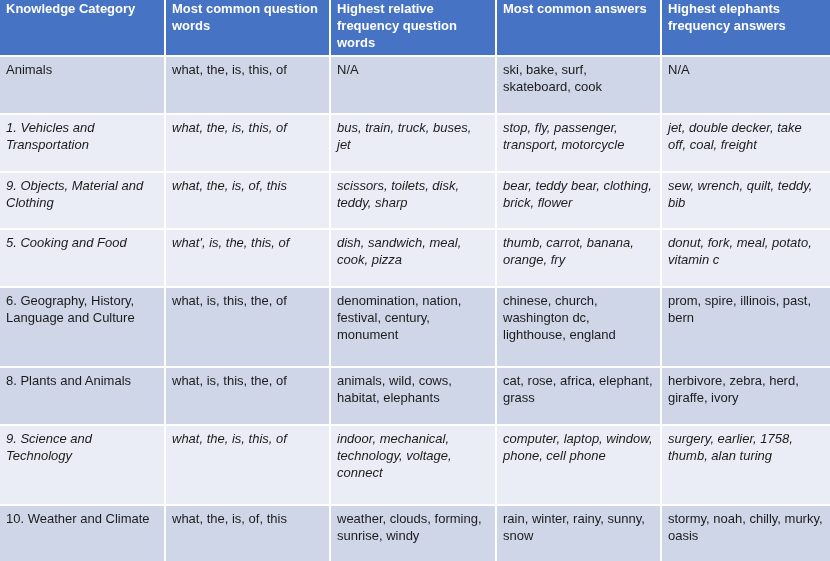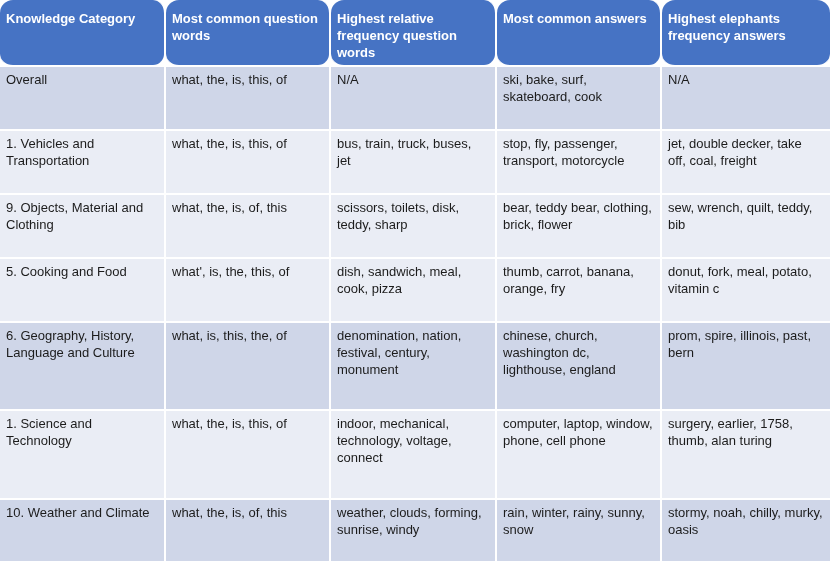--- a/index.html
+++ b/index.html
@@ -39,25 +39,24 @@
     border-bottom: 2px solid var(--grid);
     word-wrap: break-word;
   }
   .kc-table th:last-child, .kc-table td:last-child { border-right: none; }
   .kc-table tbody tr:last-child td { border-bottom: none; }
   .kc-table thead th {
     background: var(--header-bg);
     color: var(--header-text);
     font-weight: bold;
     height: 42px;
-    padding-top: 10px;
-    border-radius: 13px;
+    padding-top: 0;
   }
   .kc-table tbody tr.band-dark td { background: var(--band-dark); }
-  .kc-table tbody tr.band-light td { background: var(--band-light); }
+  .kc-table tbody tr.band-light td { background: var(--band-light); font-style: italic; }
   .kc-table tbody td { color: var(--body-text); }
 </style>
 </head>
 <body>
 
 <table class="kc-table">
   <colgroup>
     <col class="c1">
       <col class="c2">
       <col class="c3">
@@ -68,21 +67,21 @@
     <tr>
       <th>Knowledge Category</th>
       <th>Most common question words</th>
       <th>Highest relative frequency question words</th>
       <th>Most common answers</th>
       <th>Highest elephants frequency answers</th>
     </tr>
   </thead>
   <tbody id="table-body">
       <tr class="band-dark">
-        <td>Overall</td>
+        <td>Animals</td>
         <td>what, the, is, this, of</td>
         <td>N/A</td>
         <td>ski, bake, surf, skateboard, cook</td>
         <td>N/A</td>
       </tr>
       <tr class="band-light">
         <td>1. Vehicles and Transportation</td>
         <td>what, the, is, this, of</td>
         <td>bus, train, truck, buses, jet</td>
         <td>stop, fly, passenger, transport, motorcycle</td>
@@ -102,22 +101,29 @@
         <td>thumb, carrot, banana, orange, fry</td>
         <td>donut, fork, meal, potato, vitamin c</td>
       </tr>
       <tr class="band-dark">
         <td>6. Geography, History, Language and Culture</td>
         <td>what, is, this, the, of</td>
         <td>denomination, nation, festival, century, monument</td>
         <td>chinese, church, washington dc, lighthouse, england</td>
         <td>prom, spire, illinois, past, bern</td>
       </tr>
+      <tr class="band-dark">
+        <td>8. Plants and Animals</td>
+        <td>what, is, this, the, of</td>
+        <td>animals, wild, cows, habitat, elephants</td>
+        <td>cat, rose, africa, elephant, grass</td>
+        <td>herbivore, zebra, herd, giraffe, ivory</td>
+      </tr>
       <tr class="band-light">
-        <td>1. Science and Technology</td>
+        <td>9. Science and Technology</td>
         <td>what, the, is, this, of</td>
         <td>indoor, mechanical, technology, voltage, connect</td>
         <td>computer, laptop, window, phone, cell phone</td>
         <td>surgery, earlier, 1758, thumb, alan turing</td>
       </tr>
       <tr class="band-dark">
         <td>10. Weather and Climate</td>
         <td>what, the, is, of, this</td>
         <td>weather, clouds, forming, sunrise, windy</td>
         <td>rain, winter, rainy, sunny, snow</td>

